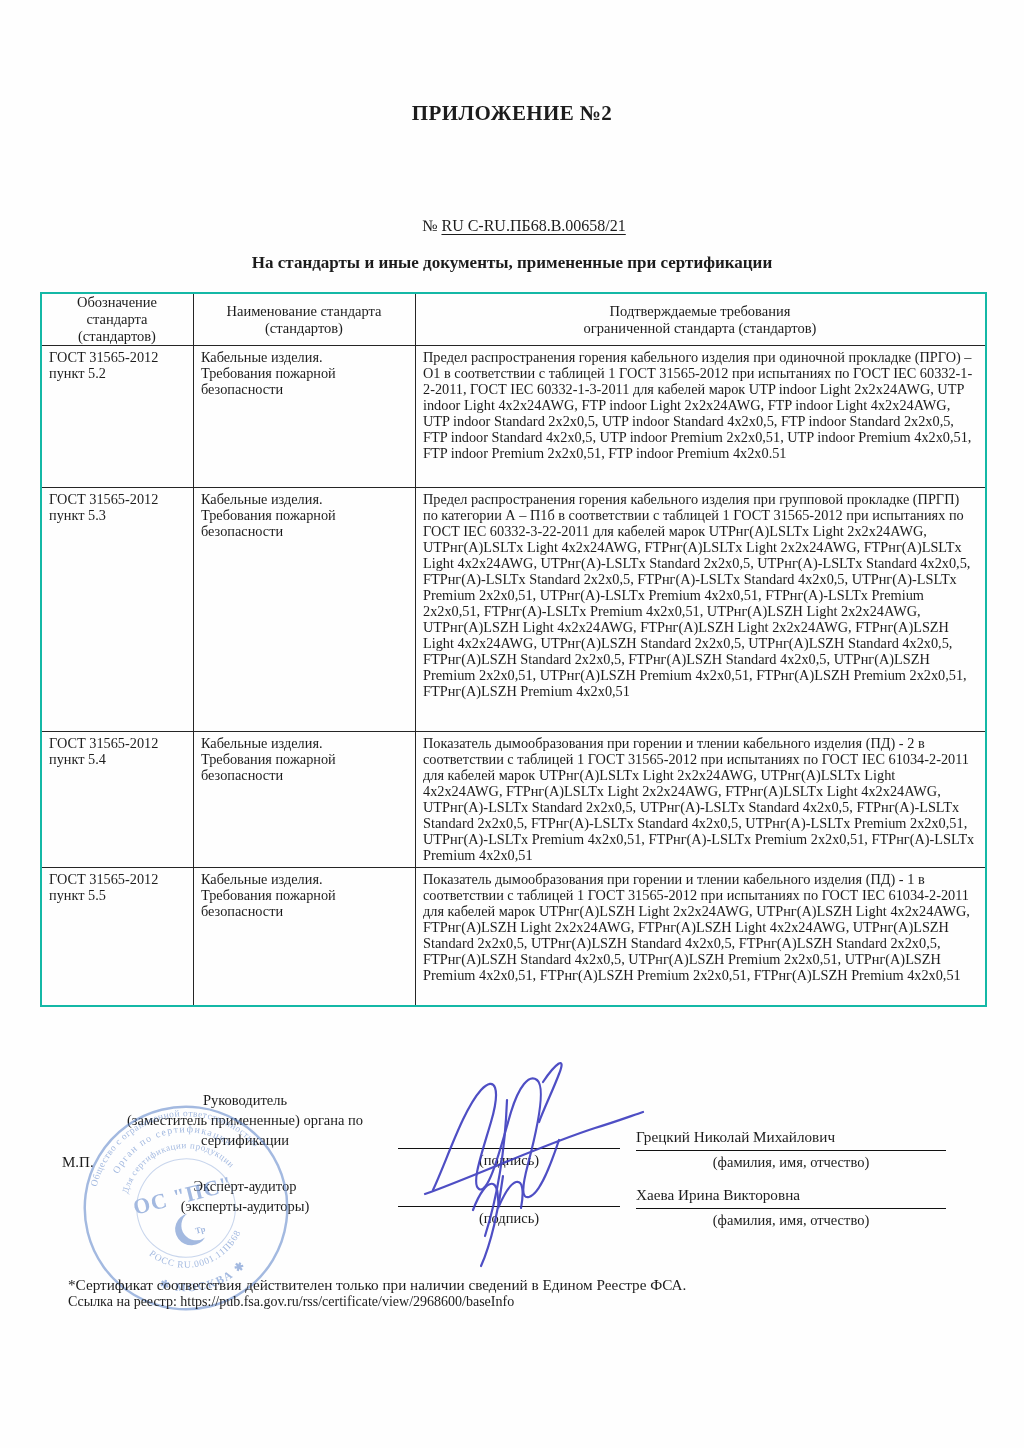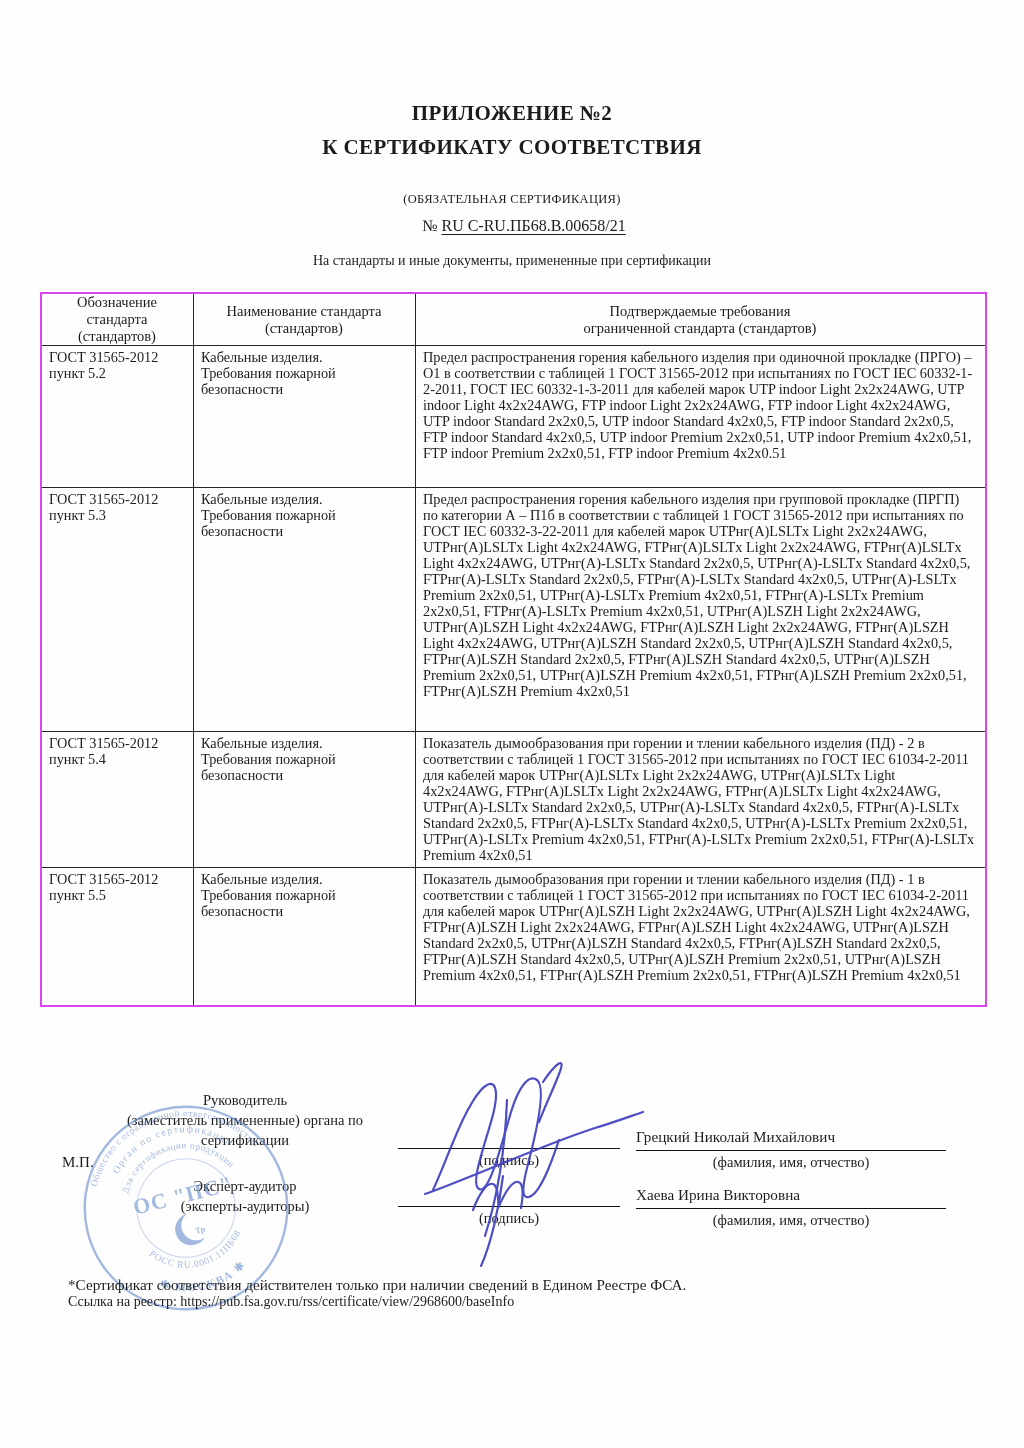--- a/index.html
+++ b/index.html
@@ -12,25 +12,25 @@
     overflow:hidden;
     font-family:"Liberation Serif","DejaVu Serif",serif;
     color:#1c1c1c;
   }
   .ctr{position:absolute;left:0;width:1024px;text-align:center;}
   .t1{top:101px;font-size:21px;font-weight:bold;letter-spacing:.4px;}
   .t2{top:135px;font-size:21px;font-weight:bold;letter-spacing:.4px;}
   .sub{top:192px;font-size:12.5px;letter-spacing:.3px;}
   .num{top:217px;font-size:16px;font-weight:normal;padding-left:12px;}
   .num .uline{text-decoration:underline;text-underline-offset:3px;}
-  .sec{top:253px;font-size:14px;font-weight:normal;}
+  .sec{top:253px;font-size:17px;font-weight:bold;}
 
   .tbl{
     position:absolute;left:40px;top:292px;width:943px;
-    border:2px solid #d946ef;
+    border:2px solid #14b8a6;
     font-size:14.3px;line-height:16px;
   }
   .trow{display:grid;grid-template-columns:152px 222px 1fr;}
   .trow.hdr{height:52px;}
   .cell{
     border-right:1.5px solid #262626;
     border-bottom:1.5px solid #262626;
     padding:3px 8px 3px 7px;
     overflow:hidden;
     white-space:pre-line;
@@ -68,22 +68,20 @@
 
   .stamp{left:80px;top:1102px;pointer-events:none;}
   .sig-ink{left:395px;top:1048px;pointer-events:none;}
 </style>
 </head>
 <body>
 
 <div class="page">
 
   <div class="ctr t1 abs">ПРИЛОЖЕНИЕ №2</div>
-  <div class="ctr t2 abs">К СЕРТИФИКАТУ СООТВЕТСТВИЯ</div>
-  <div class="ctr sub abs">(ОБЯЗАТЕЛЬНАЯ СЕРТИФИКАЦИЯ)</div>
   <div class="ctr num abs"><span>№ </span><span class="uline">RU C-RU.ПБ68.В.00658/21</span></div>
   <div class="ctr sec abs">На стандарты и иные документы, примененные при сертификации</div>
 
   <div class="tbl">
     <div class="trow hdr">
       <div class="cell">Обозначение
 стандарта
 (стандартов)</div>
       <div class="cell">Наименование стандарта
 (стандартов)</div>

